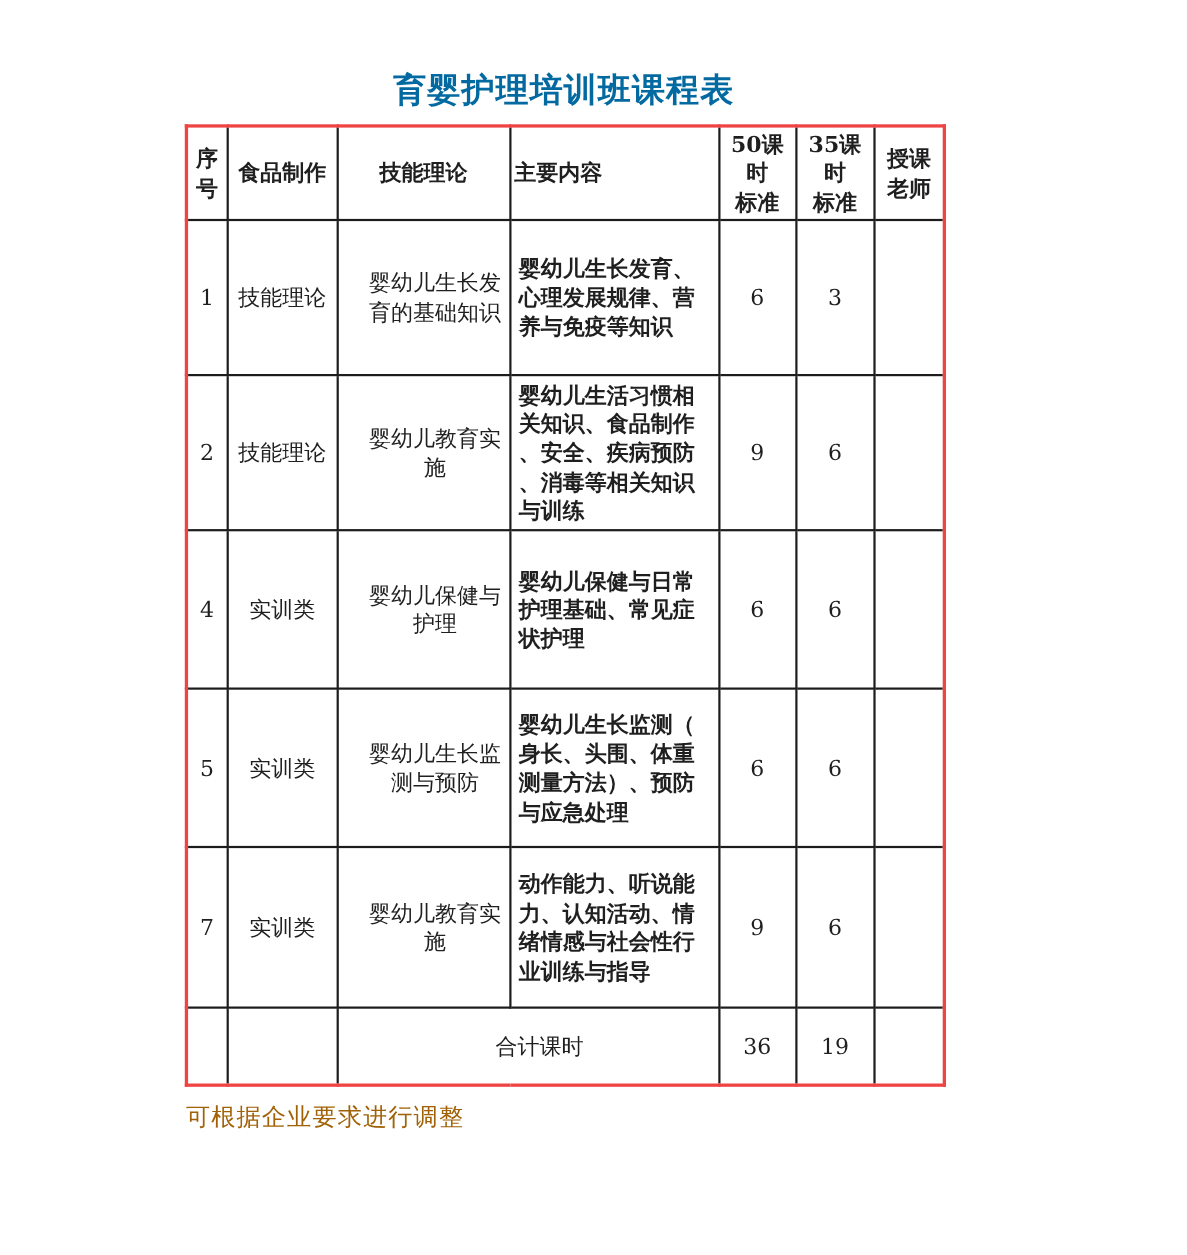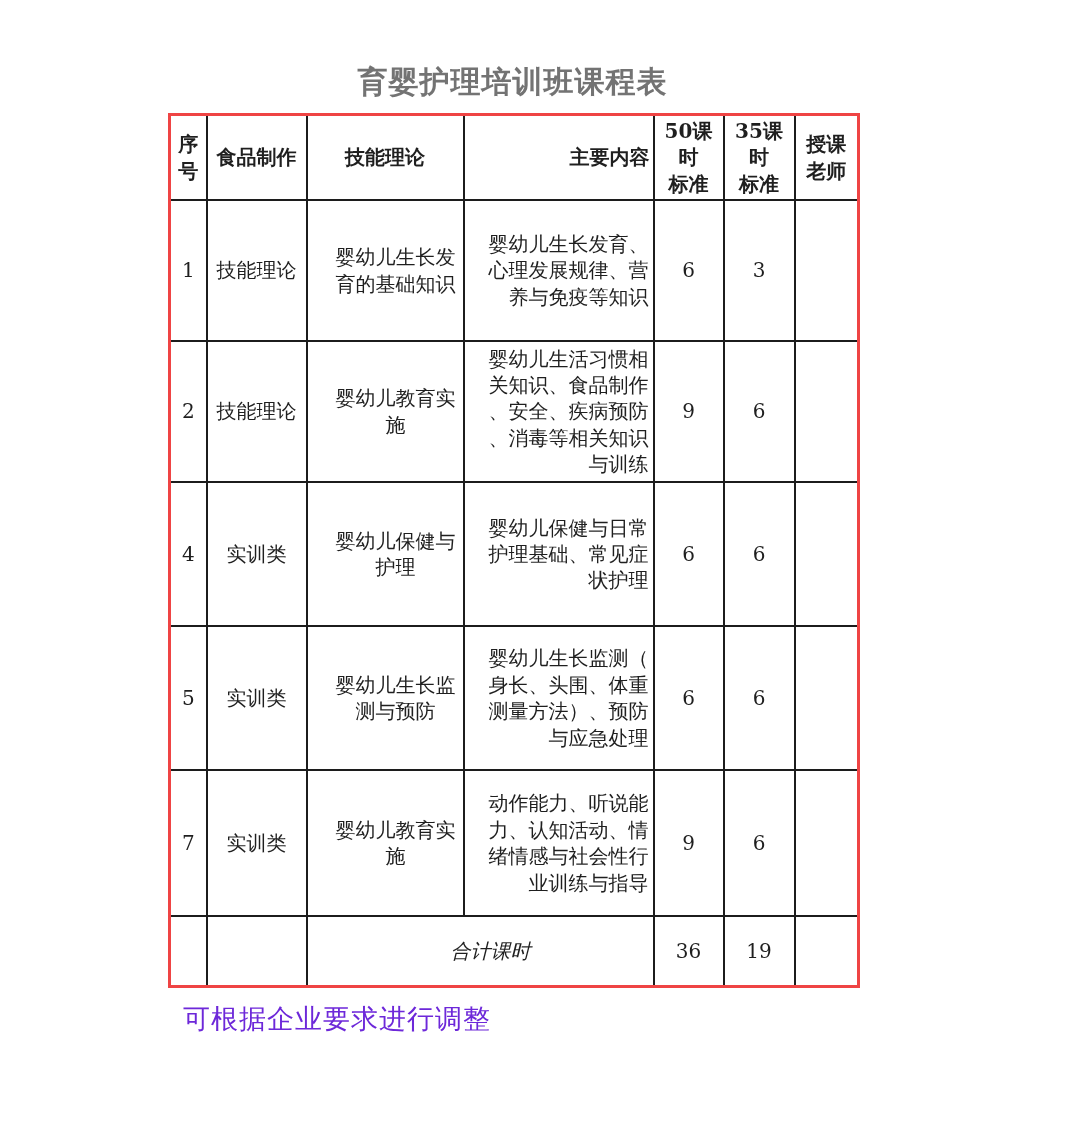--- a/index.html
+++ b/index.html
@@ -3,21 +3,21 @@
 <meta charset="utf-8">
 <style>
   html,body{margin:0;padding:0;}
   body{
     width:1079px;height:1141px;position:relative;background:#ffffff;
     font-family:"DejaVu Serif","Liberation Serif",serif;
     color:#1a1a1a;
   }
   .doc-title{
     position:absolute;left:168px;top:62px;width:689px;
-    text-align:center;font-size:30px;font-weight:bold;color:#737373;
+    text-align:center;font-size:30px;font-weight:bold;color:#0369a1;
     letter-spacing:1px;
   }
   table.course-table{
     position:absolute;left:168px;top:113px;
     border-collapse:collapse;table-layout:fixed;width:689px;
     border:3px solid #ef4444;
   }
   .course-table th,.course-table td{
     border:2px solid #1c1c1c;
     font-size:20px;line-height:1.32;
@@ -27,27 +27,27 @@
   }
   .course-table thead tr{height:83px;}
   .course-table thead th{font-weight:bold;white-space:pre-line;font-size:20px;}
   .course-table tbody tr:nth-child(1){height:141px;}
   .course-table tbody tr:nth-child(2){height:141px;}
   .course-table tbody tr:nth-child(3){height:144px;}
   .course-table tbody tr:nth-child(4){height:144px;}
   .course-table tbody tr:nth-child(5){height:146px;}
   .course-table tfoot tr{height:70px;}
   .course-table td.c3{
-    text-align:right;padding:2px 4px 2px 7px;
-    line-break:anywhere;word-break:break-all;
+    text-align:left;padding:2px 4px 2px 7px;
+    line-break:anywhere;word-break:break-all;font-weight:bold;
   }
   .course-table td.c2{line-break:anywhere;word-break:break-all;padding-left:24px;}
   .footnote{
-    position:absolute;left:183px;top:1001px;
-    font-size:27px;color:#6d28d9;letter-spacing:1px;
+    position:absolute;left:169px;top:1001px;
+    font-size:22px;color:#a16207;letter-spacing:1px;
   }
 </style>
 </head>
 <body>
 
 <div class="doc-title">育婴护理培训班课程表</div>
 
 <table class="course-table">
   <colgroup>
     <col style="width:37px">
@@ -56,21 +56,21 @@
     <col style="width:190px">
       <col style="width:70px">
       <col style="width:71px">
     <col style="width:64px">
   </colgroup>
   <thead>
     <tr>
       <th class="c0">序号</th>
       <th class="c1">食品制作</th>
       <th class="c2">技能理论</th>
-      <th class="c3" style="text-align:right;">主要内容</th>
+      <th class="c3" style="text-align:left;">主要内容</th>
       <th class="c4">50课时
 标准</th>
       <th class="c5">35课时
 标准</th>
       <th class="c6">授课
 老师</th>
     </tr>
   </thead>
   <tbody id="table-body">
       <tr>
@@ -116,21 +116,21 @@
         <td class="c3">动作能力、听说能力、认知活动、情绪情感与社会性行业训练与指导</td>
         <td class="c4">9</td>
         <td class="c5">6</td>
         <td class="c6"></td>
       </tr>
     </tbody>
   <tfoot>
     <tr>
       <td class="c0"></td>
       <td class="c1"></td>
-      <td class="c2" colspan="2" style="word-break:normal;font-style:italic;">合计课时</td>
+      <td class="c2" colspan="2" style="word-break:normal;">合计课时</td>
       <td class="c4">36</td>
       <td class="c5">19</td>
       <td class="c6"></td>
     </tr>
   </tfoot>
 </table>
 
 <div class="footnote">可根据企业要求进行调整</div>
 
 </body></html>

